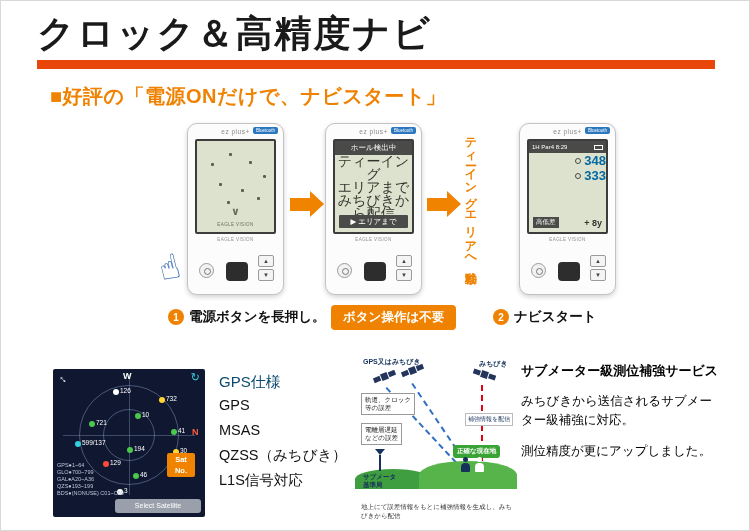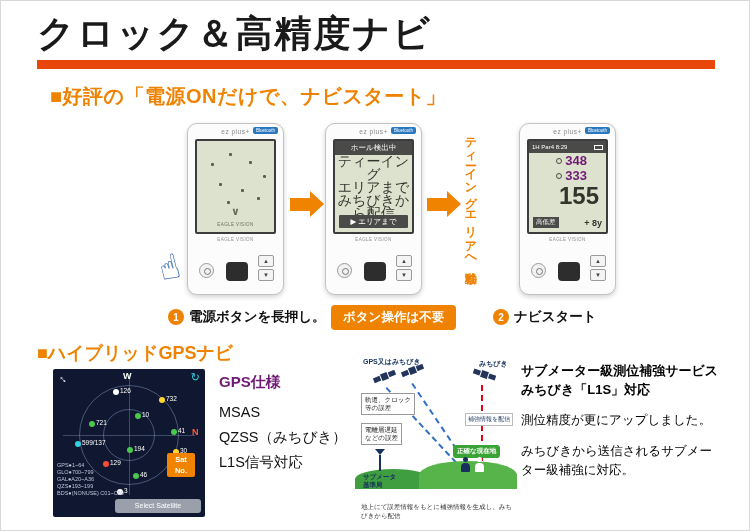--- a/index.html
+++ b/index.html
@@ -29,21 +29,21 @@
   .bird { position:absolute; left:50%; bottom:14px; transform:translateX(-50%); font-size:11px; color:#6a7060; font-weight:bold; }
   .ev-in { position:absolute; left:0; right:0; bottom:5px; text-align:center; font-size:4.5px; color:#6a7060; letter-spacing:.4px; }
   
   .s2head { height:14px; background:#4a4a48; color:#fff; font-size:7.5px; text-align:center; line-height:14px; }
   .s2line { text-align:center; font-size:14px; color:#33352c; line-height:13px; }
   .s2line:first-of-type { margin-top:7px; }
   .s2btn { position:absolute; left:4px; right:4px; bottom:4px; height:13px; background:#4a4a48; color:#fff; font-size:7.5px; text-align:center; line-height:13px; border-radius:1px; }
   
   .s3head { height:12px; background:#4a4a48; color:#fff; font-size:6px; display:flex; align-items:center; justify-content:space-between; padding:0 3px; }
   .batt { width:9px; height:5px; border:1px solid #fff; display:inline-block; }
-  .s3row { display:flex; align-items:center; justify-content:flex-end; gap:3px; padding-right:19px; font-size:13px; font-weight:bold; color:#701a75; line-height:15px; }
+  .s3row { display:flex; align-items:center; justify-content:flex-end; gap:3px; padding-right:0; font-size:13px; font-weight:bold; color:#0369a1; line-height:15px; }
   .ic { width:6px; height:6px; border:1.5px solid #4a4a48; border-radius:50%; display:inline-block; }
   .s3big { text-align:right; padding-right:7px; font-size:24px; font-weight:bold; color:#33352c; line-height:26px; }
   .s3bot { position:absolute; left:4px; right:4px; bottom:4px; display:flex; align-items:center; justify-content:space-between; }
   .elab { background:#4a4a48; color:#fff; font-size:6.5px; padding:1px 3px; }
   .eval { font-size:9px; font-weight:bold; color:#33352c; }
 
   
   .arrow { position:absolute; top:197px; width:20px; height:13px; background:#f08300; }
   .arrow::after { content:''; position:absolute; left:20px; top:-7px; width:0; height:0; border:13px solid transparent; border-left:14px solid #f08300; border-right:0; }
   .a1{left:289px} .a2{left:426px}
@@ -70,21 +70,21 @@
   .dot{position:absolute;width:6px;height:6px;border-radius:50%}
   .dot span{position:absolute;left:7px;top:-2px;font-size:6.5px;color:#fff;white-space:nowrap}
   .legend{position:absolute;left:4px;bottom:20px;font-size:5.5px;line-height:7px;color:#b9c3d6}
   .satno{position:absolute;left:114px;top:84px;width:28px;height:24px;background:#f08300;color:#fff;font-size:7.5px;font-weight:bold;text-align:center;line-height:11px;border-radius:2px;white-space:pre-line;padding-top:1px}
   .selsat{position:absolute;left:62px;bottom:4px;width:86px;height:14px;background:#99a0ab;color:#fff;font-size:7px;text-align:center;line-height:14px;border-radius:3px}
   .expand{position:absolute;left:6px;top:3px;color:#fff;font-size:11px;transform:rotate(45deg)}
   .refresh{position:absolute;right:5px;top:2px;color:#35d0e0;font-size:11px}
 
   
   .specs{position:absolute;left:218px;top:372px;width:140px}
-  .specs h3{font-size:15px;font-weight:bold;color:#701a75;margin-bottom:8px}
+  .specs h3{font-size:15px;font-weight:normal;color:#0c4a6e;margin-bottom:1px}
   .spec-item{font-size:14.5px;color:#111;line-height:25px}
 
   
   .diagram{position:absolute;left:360px;top:356px;width:156px;height:166px}
   .dg-label{position:absolute;font-size:7px;font-weight:bold;color:#16325c;white-space:nowrap}
   .lg1{left:2px;top:0} .lg2{left:118px;top:2px}
   .sat{position:absolute;display:flex;align-items:center;gap:1px}
   .sat i{display:block;background:#24355c}
   .sat .p{width:7px;height:5px} .sat .b{width:7px;height:7px}
   .sat1{left:12px;top:16px;transform:rotate(-22deg)}
@@ -183,21 +183,20 @@
         <span class="batt"></span>
       </div>
       <div class="s3row">
           <i class="ic"></i>
           <span>348</span>
         </div>
       <div class="s3row">
           <i class="ic"></i>
           <span>333</span>
         </div>
-      <div class="s3big">155</div>
       <div class="s3bot">
         <span class="elab">高低差</span>
         <span class="eval">+ 8y</span>
       </div>
     </div>
     <div class="logo">EAGLE VISION</div>
     <span class="pwr"></span>
     <span class="mainbtn"></span>
     <span class="updown">
       <span class="tri">▲</span>
@@ -208,21 +207,20 @@
   <div class="cap cap1">
     <span class="stepnum">1</span>
     <span>電源ボタンを長押し。</span>
   </div>
   <div class="cap2">ボタン操作は不要</div>
   <div class="cap cap3">
     <span class="stepnum">2</span>
     <span>ナビスタート</span>
   </div>
 
-  <h2 class="s2-head">■ハイブリッドGPSナビ</h2>
 
   <div class="radar">
     <span class="expand">↔</span>
     <span class="refresh">↻</span>
     <div class="ring r2"></div>
     <div class="ring r1"></div>
     <div class="xline"></div>
     <div class="yline"></div>
     <span class="cw">W</span>
     <span class="cn">N</span>
@@ -269,20 +267,21 @@
         <div>BDS●(NONUSE) C01~C59</div>
       </div>
     <div class="satno">Sat
 No.</div>
     <div class="selsat">Select Satellite</div>
   </div>
 
   <div class="specs">
     <h3>GPS仕様</h3>
     <div>
+        <div class="spec-item">GPS</div>
         <div class="spec-item">MSAS</div>
         <div class="spec-item">QZSS（みちびき）</div>
         <div class="spec-item">L1S信号対応</div>
       </div>
   </div>
 
   <div class="diagram">
     <span class="dg-label lg1">GPS又はみちびき</span>
     <span class="dg-label lg2">みちびき</span>
     <span class="sat sat1">
@@ -314,18 +313,17 @@
     <span class="person p1"></span>
     <span class="person pw p2"></span>
     <div class="pole"></div>
     <div class="stlabel">サブメータ
 基準局</div>
     <div class="dcaption">地上にて誤差情報をもとに補強情報を生成し、みちびきから配信</div>
   </div>
 
   <div class="info">
     <h3>サブメーター級測位補強サービス</h3>
-    <h3>みちびき「L1S」対応</h3>
+    <p>みちびきから送信されるサブメーター級補強に対応。</p>
     <p>測位精度が更にアップしました。</p>
-    <p>みちびきから送信されるサブメーター級補強に対応。</p>
   </div>
 
 </div>
 
 </body></html>

